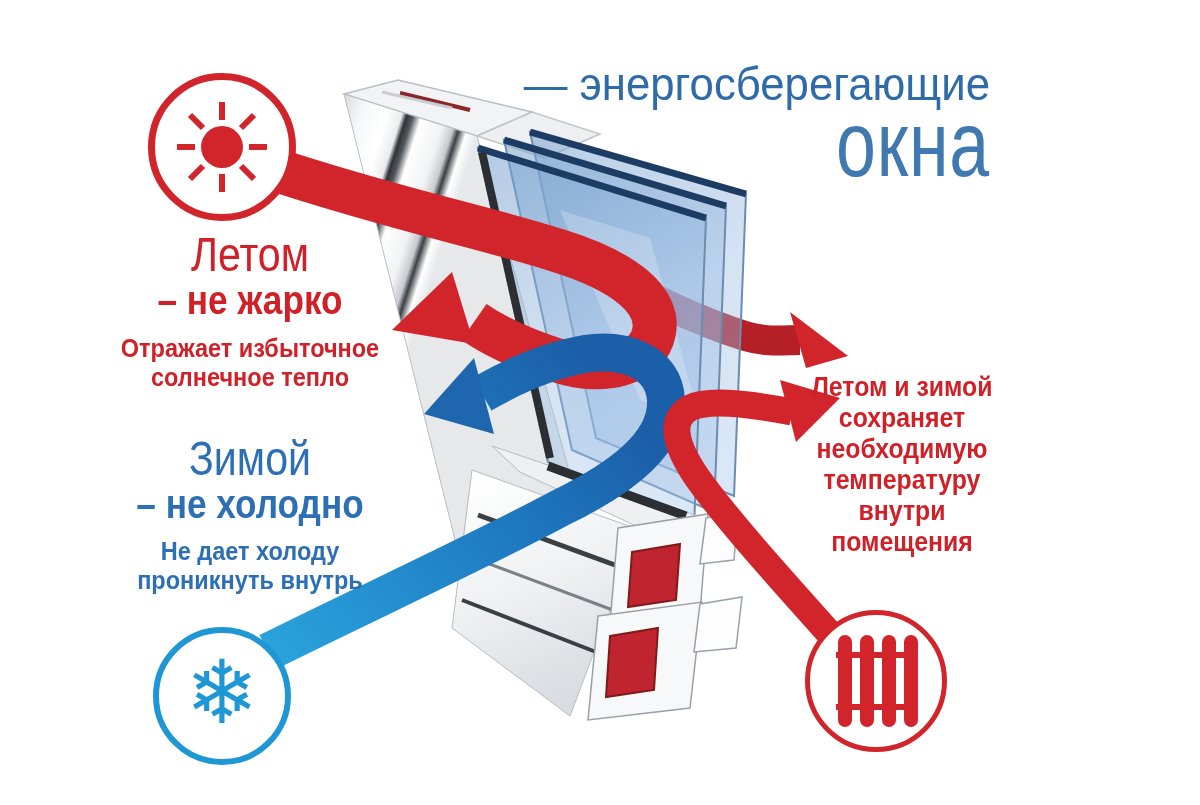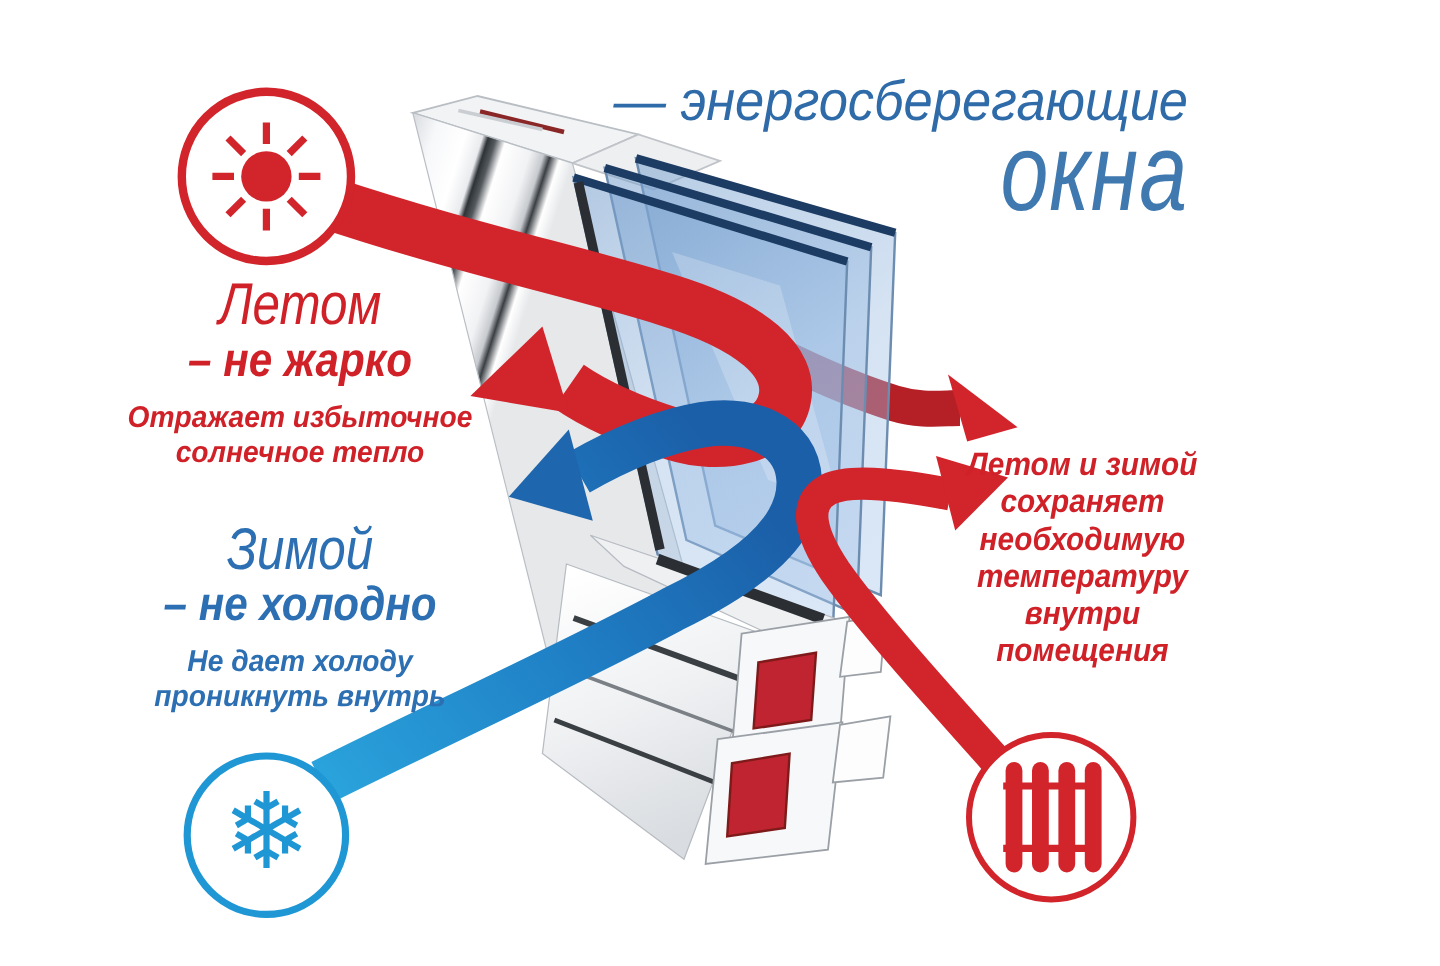--- a/index.html
+++ b/index.html
@@ -2,21 +2,21 @@
 <html style="--red: #d2242b; --red-dark: #b51f26; --red-text: #cf2127; --blue-text: #2c6fb2; --icon-blue: #1f97d4; --blue-band-light: #2aa3dc; --blue-band-dark: #1b5fa8; --title-blue: #2e6ba8; --okna-blue: #4079af; --steel-red: #bf2430;"><head>
 <meta charset="utf-8">
 <style>
   :root{
     --red:#d2242b; --red-dark:#b51f26; --red-text:#cf2127;
     --blue-text:#2c6fb2; --icon-blue:#1f97d4;
     --title-blue:#2e6ba8; --okna-blue:#4079af;
   }
   html,body{margin:0;padding:0;background:#ffffff;}
   #page{position:relative;width:1200px;height:805px;background:#ffffff;overflow:hidden;
-        font-family:"Liberation Sans","DejaVu Sans",sans-serif;font-style:italic;}
+        font-family:"Liberation Sans","DejaVu Sans",sans-serif;}
   .abs{position:absolute;}
   
   .title-line1{left:430px;top:56px;width:560px;text-align:right;
     font-size:47px;font-weight:500;color:var(--title-blue);
     transform:scaleX(.93);transform-origin:right center;letter-spacing:0;}
   .title-line2{left:430px;top:92px;width:560px;text-align:right;
     font-size:92px;font-weight:400;color:var(--okna-blue);
     transform:scaleX(.78);transform-origin:right center;letter-spacing:1px;}
   
   .blk{text-align:center;}

